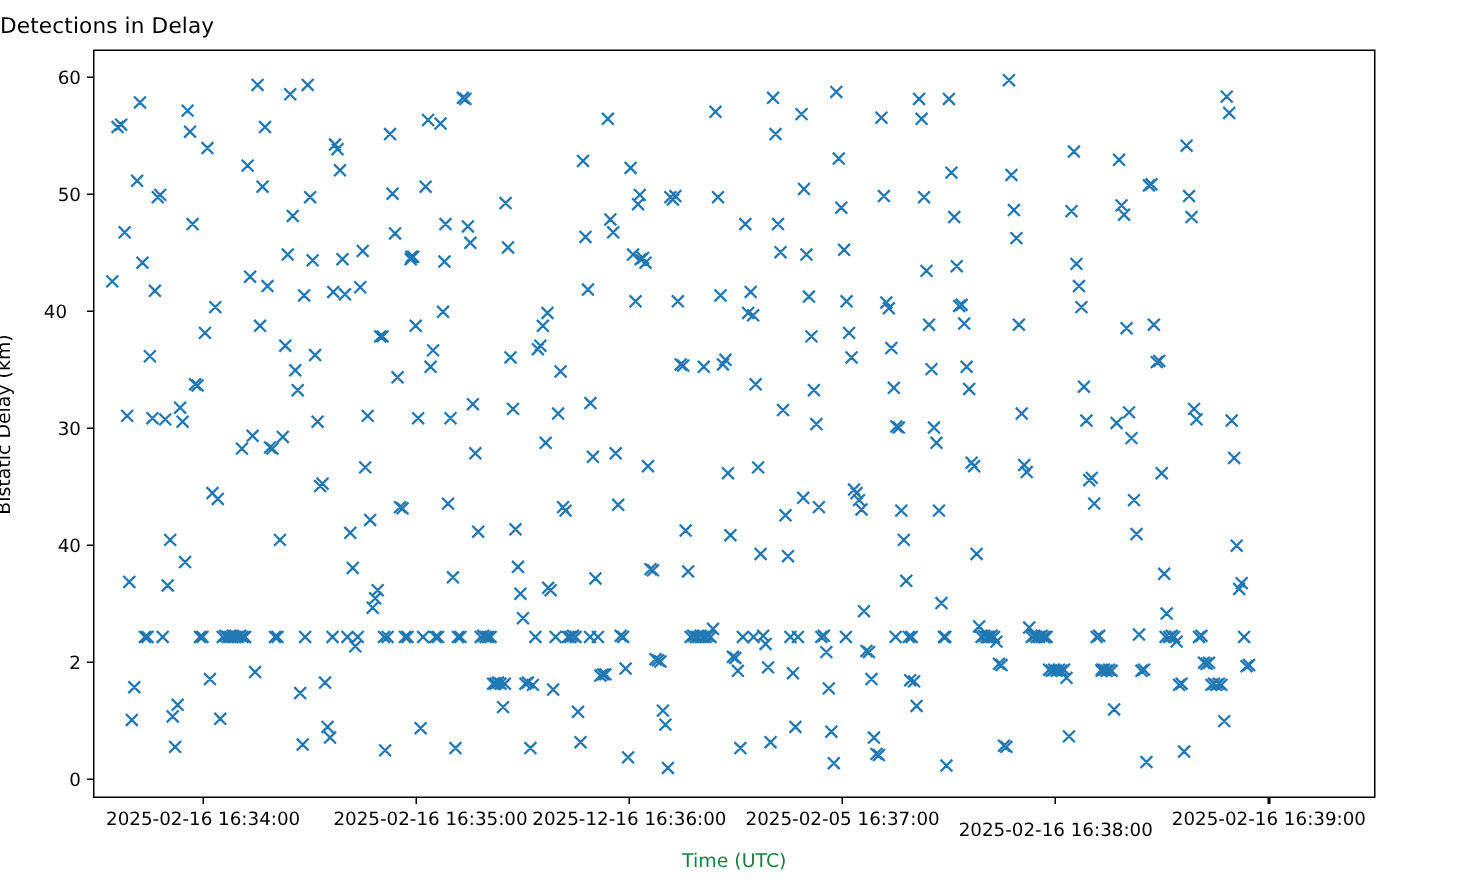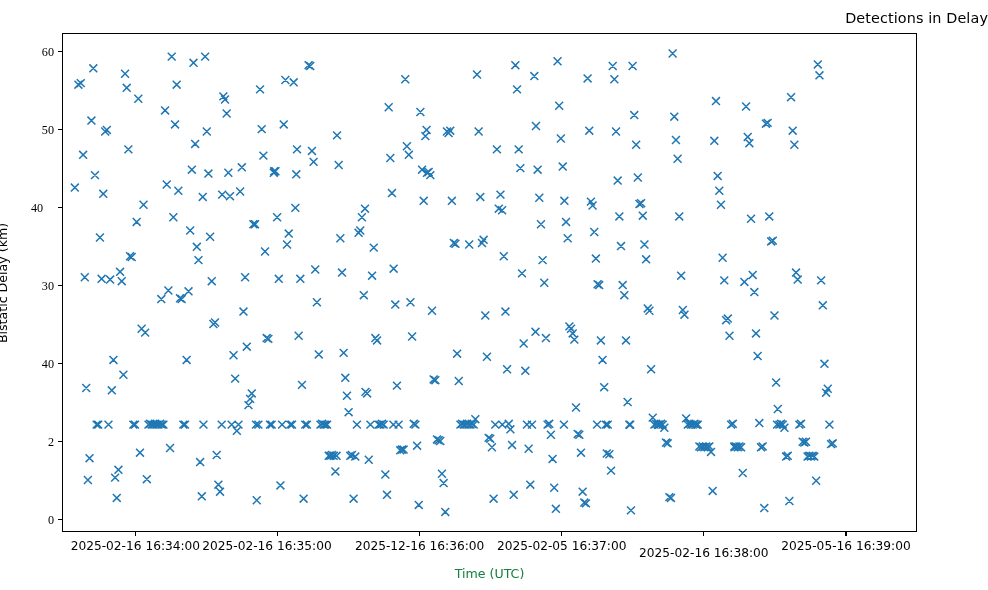--- a/index.html
+++ b/index.html
@@ -17,21 +17,21 @@
     position: relative;
     width: 988px;
     height: 590px;
     background: #ffffff;
   }
   #chart-title {
     position: absolute;
     left: 0;
     top: 10px;
     width: 988px;
-    text-align: right;
+    text-align: left;
     font-size: 14.4px;
     color: #000000;
     letter-spacing: 0.1px;
   }
   #axes-area {
     position: absolute;
     left: 62px;
     top: 33px;
     width: 855px;
     height: 499px;
@@ -52,21 +52,20 @@
     white-space: nowrap;
     transform: translateX(-50%);
   }
   .tick-label-y {
     position: absolute;
     font-size: 12.2px;
     color: #000000;
     white-space: nowrap;
     text-align: right;
     transform: translateY(-50%);
-    font-family: Liberation Serif, serif;
   }
   .tick-mark-x {
     position: absolute;
     width: 1.1px;
     height: 3.8px;
     background: #000000;
   }
   .tick-mark-y {
     position: absolute;
     width: 3.8px;
@@ -105,29 +104,29 @@
         <g stroke="#1f77b4" stroke-width="1.5" stroke-linecap="butt" fill="none">
           <path d="M7.89 149.65L15.79 157.55M7.89 157.55L15.79 149.65M11.44 46.73L19.34 54.63M11.44 54.63L19.34 46.73M13.81 45.17L21.71 53.07M13.81 53.07L21.71 45.17M16.18 116.90L24.08 124.80M16.18 124.80L24.08 116.90M17.84 239.31L25.74 247.21M17.84 247.21L25.74 239.31M19.26 350.03L27.16 357.93M19.26 357.93L27.16 350.03M20.92 442.03L28.82 449.93M20.92 449.93L28.82 442.03M22.58 420.20L30.48 428.10M22.58 428.10L30.48 420.20M24.47 82.60L32.37 90.50M24.47 90.50L32.37 82.60M26.37 30.36L34.27 38.26M26.37 38.26L34.27 30.36M28.02 137.17L35.92 145.07M28.02 145.07L35.92 137.17M29.68 386.67L37.58 394.57M29.68 394.57L37.58 386.67M31.34 386.67L39.24 394.57M31.34 394.57L39.24 386.67M33.00 199.55L40.90 207.45M33.00 207.45L40.90 199.55M34.66 240.87L42.56 248.77M34.66 248.77L42.56 240.87M36.31 155.89L44.21 163.79M36.31 163.79L44.21 155.89M38.21 93.51L46.11 101.41M38.21 101.41L46.11 93.51M39.87 91.95L47.77 99.85M39.87 99.85L47.77 91.95M41.52 386.67L49.42 394.57M41.52 394.57L49.42 386.67M43.18 241.65L51.08 249.55M43.18 249.55L51.08 241.65M44.84 352.37L52.74 360.27M44.84 360.27L52.74 352.37M46.50 321.96L54.40 329.86M46.50 329.86L54.40 321.96M48.16 439.69L56.06 447.59M48.16 447.59L56.06 439.69M49.81 459.96L57.71 467.86M49.81 467.86L57.71 459.96M51.47 431.90L59.37 439.80M51.47 439.80L59.37 431.90M53.13 233.85L61.03 241.75M53.13 241.75L61.03 233.85M54.79 243.21L62.69 251.11M54.79 251.11L62.69 243.21M56.44 336.77L64.34 344.67M56.44 344.67L64.34 336.77M58.10 35.81L66.00 43.71M58.10 43.71L66.00 35.81M59.76 49.85L67.66 57.75M59.76 57.75L67.66 49.85M61.42 111.44L69.32 119.34M61.42 119.34L69.32 111.44M63.08 218.26L70.98 226.16M63.08 226.16L70.98 218.26M64.73 219.04L72.63 226.94M64.73 226.94L72.63 219.04M66.39 386.67L74.29 394.57M66.39 394.57L74.29 386.67M68.05 386.67L75.95 394.57M68.05 394.57L75.95 386.67M69.71 183.95L77.61 191.85M69.71 191.85L77.61 183.95M71.37 60.76L79.27 68.66M71.37 68.66L79.27 60.76M73.02 414.74L80.92 422.64M73.02 422.64L80.92 414.74M74.68 290.77L82.58 298.67M74.68 298.67L82.58 290.77M76.58 166.80L84.48 174.70M76.58 174.70L84.48 166.80M78.23 294.67L86.13 302.57M78.23 302.57L86.13 294.67M79.89 441.25L87.79 449.15M79.89 449.15L87.79 441.25M81.55 386.67L89.45 394.57M81.55 394.57L89.45 386.67M83.21 385.89L91.11 393.79M83.21 393.79L91.11 385.89M84.87 386.67L92.77 394.57M84.87 394.57L92.77 386.67M86.52 386.67L94.42 394.57M86.52 394.57L94.42 386.67M88.18 385.89L96.08 393.79M88.18 393.79L96.08 385.89M89.84 386.67L97.74 394.57M89.84 394.57L97.74 386.67M91.50 386.67L99.40 394.57M91.50 394.57L99.40 386.67M93.16 385.89L101.06 393.79M93.16 393.79L101.06 385.89M94.81 386.67L102.71 394.57M94.81 394.57L102.71 386.67M96.47 386.67L104.37 394.57M96.47 394.57L104.37 386.67M98.13 72.46L106.03 80.36M98.13 80.36L106.03 72.46M99.79 146.53L107.69 154.43M99.79 154.43L107.69 146.53M101.44 252.57L109.34 260.47M101.44 260.47L109.34 252.57M103.10 410.06L111.00 417.96M103.10 417.96L111.00 410.06M104.76 18.66L112.66 26.56M104.76 26.56L112.66 18.66M106.42 179.28L114.32 187.18M106.42 187.18L114.32 179.28M108.08 86.49L115.98 94.39M108.08 94.39L115.98 86.49M109.73 46.73L117.63 54.63M109.73 54.63L117.63 46.73M111.39 152.77L119.29 160.67M111.39 160.67L119.29 152.77M113.05 260.36L120.95 268.26M113.05 268.26L120.95 260.36M114.71 261.14L122.61 269.04M114.71 269.04L122.61 261.14M116.37 386.67L124.27 394.57M116.37 394.57L124.27 386.67M118.02 386.67L125.92 394.57M118.02 394.57L125.92 386.67M119.68 321.96L127.58 329.86M119.68 329.86L127.58 321.96M121.58 253.35L129.48 261.25M121.58 261.25L129.48 253.35M123.23 192.53L131.13 200.43M123.23 200.43L131.13 192.53M124.89 131.72L132.79 139.62M124.89 139.62L132.79 131.72M126.55 24.90L134.45 32.80M126.55 32.80L134.45 24.90M128.21 105.99L136.11 113.89M128.21 113.89L136.11 105.99M129.87 208.90L137.77 216.80M129.87 216.80L137.77 208.90M131.52 222.16L139.42 230.06M131.52 230.06L139.42 222.16M133.18 424.10L141.08 432.00M133.18 432.00L141.08 424.10M134.84 458.40L142.74 466.30M134.84 466.30L142.74 458.40M136.50 386.67L144.40 394.57M136.50 394.57L144.40 386.67M138.16 18.66L146.06 26.56M138.16 26.56L146.06 18.66M139.81 93.51L147.71 101.41M139.81 101.41L147.71 93.51M141.47 135.61L149.37 143.51M141.47 143.51L149.37 135.61M143.13 198.77L151.03 206.67M143.13 206.67L151.03 198.77M144.79 243.21L152.69 251.11M144.79 251.11L152.69 243.21M146.44 286.09L154.34 293.99M146.44 293.99L154.34 286.09M148.10 284.53L156.00 292.43M148.10 292.43L156.00 284.53M149.76 417.08L157.66 424.98M149.76 424.98L157.66 417.08M151.42 446.71L159.32 454.61M151.42 454.61L159.32 446.71M153.08 453.73L160.98 461.63M153.08 461.63L160.98 453.73M154.73 386.67L162.63 394.57M154.73 394.57L162.63 386.67M156.39 58.42L164.29 66.33M156.39 66.33L164.29 58.42M158.05 61.54L165.95 69.44M158.05 69.44L165.95 61.54M159.71 75.58L167.61 83.48M159.71 83.48L167.61 75.58M161.37 134.83L169.27 142.73M161.37 142.73L169.27 134.83M163.02 158.22L170.92 166.12M163.02 166.12L170.92 158.22M164.68 386.67L172.58 394.57M164.68 394.57L172.58 386.67M166.58 317.28L174.48 325.18M166.58 325.18L174.48 317.28M168.23 340.67L176.13 348.57M168.23 348.57L176.13 340.67M169.89 392.91L177.79 400.81M169.89 400.81L177.79 392.91M171.55 386.67L179.45 394.57M171.55 394.57L179.45 386.67M173.21 153.55L181.11 161.45M173.21 161.45L181.11 153.55M174.87 129.38L182.77 137.28M174.87 137.28L182.77 129.38M176.52 273.62L184.42 281.52M176.52 281.52L184.42 273.62M178.18 239.31L186.08 247.21M178.18 247.21L186.08 239.31M179.84 308.70L187.74 316.60M179.84 316.60L187.74 308.70M181.50 367.18L189.40 375.08M181.50 375.08L189.40 367.18M183.16 360.94L191.06 368.84M183.16 368.84L191.06 360.94M184.81 355.49L192.71 363.39M184.81 363.39L192.71 355.49M186.47 186.29L194.37 194.19M186.47 194.19L194.37 186.29M188.13 186.29L196.03 194.19M188.13 194.19L196.03 186.29M189.79 462.30L197.69 470.20M189.79 470.20L197.69 462.30M191.44 386.67L199.34 394.57M191.44 394.57L199.34 386.67M193.10 51.41L201.00 59.31M193.10 59.31L201.00 51.41M194.76 91.17L202.66 99.07M194.76 99.07L202.66 91.17M196.42 117.68L204.32 125.58M196.42 125.58L204.32 117.68M198.08 213.58L205.98 221.48M198.08 221.48L205.98 213.58M199.73 300.13L207.63 308.03M199.73 308.03L207.63 300.13M201.39 300.91L209.29 308.81M201.39 308.81L209.29 300.91M203.05 386.67L210.95 394.57M203.05 394.57L210.95 386.67M204.71 386.67L212.61 394.57M204.71 394.57L212.61 386.67M206.84 134.83L214.74 142.73M206.84 142.73L214.74 134.83M208.50 133.28L216.40 141.18M208.50 141.18L216.40 133.28M210.16 179.28L218.06 187.18M210.16 187.18L218.06 179.28M211.81 240.87L219.71 248.77M211.81 248.77L219.71 240.87M213.47 447.49L221.37 455.39M213.47 455.39L221.37 447.49M215.13 386.67L223.03 394.57M215.13 394.57L223.03 386.67M216.79 86.49L224.69 94.39M216.79 94.39L224.69 86.49M218.44 42.05L226.34 49.95M218.44 49.95L226.34 42.05M220.10 206.57L228.00 214.47M220.10 214.47L228.00 206.57M221.76 195.65L229.66 203.55M221.76 203.55L229.66 195.65M223.42 386.67L231.32 394.57M223.42 394.57L231.32 386.67M225.08 386.67L232.98 394.57M225.08 394.57L232.98 386.67M226.73 44.39L234.63 52.29M226.73 52.29L234.63 44.39M228.39 169.92L236.29 177.82M228.39 177.82L236.29 169.92M230.05 111.44L237.95 119.34M230.05 119.34L237.95 111.44M231.71 297.79L239.61 305.69M231.71 305.69L239.61 297.79M233.37 240.87L241.27 248.77M233.37 248.77L241.27 240.87M235.02 346.91L242.92 354.81M235.02 354.81L242.92 346.91M236.68 460.74L244.58 468.64M236.68 468.64L244.58 460.74M238.34 386.67L246.24 394.57M238.34 394.57L246.24 386.67M240.00 386.67L247.90 394.57M240.00 394.57L247.90 386.67M241.66 27.24L249.56 35.14M241.66 35.14L249.56 27.24M243.31 28.02L251.21 35.92M243.31 35.92L251.21 28.02M244.97 113.00L252.87 120.90M244.97 120.90L252.87 113.00M246.63 123.92L254.53 131.82M246.63 131.82L254.53 123.92M248.29 231.52L256.19 239.42M248.29 239.42L256.19 231.52M249.94 264.26L257.84 272.16M249.94 272.16L257.84 264.26M251.84 316.50L259.74 324.40M251.84 324.40L259.74 316.50M253.50 386.67L261.40 394.57M253.50 394.57L261.40 386.67M255.16 385.89L263.06 393.79M255.16 393.79L263.06 385.89M256.81 386.67L264.71 394.57M256.81 394.57L264.71 386.67M258.47 386.67L266.37 394.57M258.47 394.57L266.37 386.67M260.13 386.67L268.03 394.57M260.13 394.57L268.03 386.67M261.79 417.86L269.69 425.76M261.79 425.76L269.69 417.86M263.44 417.86L271.34 425.76M263.44 425.76L271.34 417.86M265.10 417.08L273.00 424.98M265.10 424.98L273.00 417.08M266.76 417.86L274.66 425.76M266.76 425.76L274.66 417.86M268.42 433.45L276.32 441.35M268.42 441.35L276.32 433.45M270.08 97.41L277.98 105.31M270.08 105.31L277.98 97.41M271.73 127.04L279.63 134.94M271.73 134.94L279.63 127.04M273.39 200.33L281.29 208.23M273.39 208.23L281.29 200.33M275.05 234.63L282.95 242.53M275.05 242.53L282.95 234.63M276.71 314.94L284.61 322.84M276.71 322.84L284.61 314.94M278.37 339.89L286.27 347.79M278.37 347.79L286.27 339.89M280.02 357.82L287.92 365.72M280.02 365.72L287.92 357.82M281.68 374.20L289.58 382.10M281.68 382.10L289.58 374.20M283.34 417.86L291.24 425.76M283.34 425.76L291.24 417.86M285.00 417.08L292.90 424.98M285.00 424.98L292.90 417.08M286.66 460.74L294.56 468.64M286.66 468.64L294.56 460.74M288.31 418.64L296.21 426.54M288.31 426.54L296.21 418.64M289.97 386.67L297.87 394.57M289.97 394.57L297.87 386.67M291.63 194.87L299.53 202.77M291.63 202.77L299.53 194.87M293.29 192.53L301.19 200.43M293.29 200.43L301.19 192.53M294.94 179.28L302.84 187.18M294.94 187.18L302.84 179.28M296.84 257.25L304.74 265.15M296.84 265.15L304.74 257.25M298.50 353.93L306.40 361.83M298.50 361.83L306.40 353.93M300.16 355.49L308.06 363.39M300.16 363.39L308.06 355.49M301.81 421.76L309.71 429.66M301.81 429.66L309.71 421.76M303.47 386.67L311.37 394.57M303.47 394.57L311.37 386.67M305.13 237.75L313.03 245.65M305.13 245.65L313.03 237.75M306.79 209.68L314.69 217.58M306.79 217.58L314.69 209.68M308.44 300.13L316.34 308.03M308.44 308.03L316.34 300.13M310.10 302.47L318.00 310.37M310.10 310.37L318.00 302.47M311.76 386.67L319.66 394.57M311.76 394.57L319.66 386.67M313.42 386.67L321.32 394.57M313.42 394.57L321.32 386.67M315.08 385.89L322.98 393.79M315.08 393.79L322.98 385.89M316.73 386.67L324.63 394.57M316.73 394.57L324.63 386.67M318.39 436.57L326.29 444.47M318.39 444.47L326.29 436.57M320.05 456.85L327.95 464.75M320.05 464.75L327.95 456.85M321.71 69.34L329.61 77.24M321.71 77.24L329.61 69.34M323.37 120.02L331.27 127.92M323.37 127.92L331.27 120.02M325.02 155.11L332.92 163.01M325.02 163.01L332.92 155.11M326.68 230.74L334.58 238.64M326.68 238.64L334.58 230.74M328.34 266.60L336.24 274.50M328.34 274.50L336.24 266.60M330.00 347.69L337.90 355.59M330.00 355.59L337.90 347.69M331.66 386.67L339.56 394.57M331.66 394.57L339.56 386.67M333.31 412.40L341.21 420.30M333.31 420.30L341.21 412.40M334.97 411.62L342.87 419.52M334.97 419.52L342.87 411.62M336.63 411.62L344.53 419.52M336.63 419.52L344.53 411.62M338.29 41.27L346.19 49.17M338.29 49.17L346.19 41.27M339.94 108.32L347.84 116.22M339.94 116.22L347.84 108.32M341.84 116.90L349.74 124.80M341.84 124.80L349.74 116.90M343.50 264.26L351.40 272.16M343.50 272.16L351.40 264.26M345.16 298.57L353.06 306.47M345.16 306.47L353.06 298.57M346.81 385.89L354.71 393.79M346.81 393.79L354.71 385.89M348.47 386.67L356.37 394.57M348.47 394.57L356.37 386.67M350.13 407.73L358.03 415.63M350.13 415.63L358.03 407.73M351.79 466.98L359.69 474.88M351.79 474.88L359.69 466.98M353.44 74.02L361.34 81.92M353.44 81.92L361.34 74.02M355.10 131.72L363.00 139.62M355.10 139.62L363.00 131.72M356.76 162.90L364.66 170.80M356.76 170.80L364.66 162.90M358.42 98.19L366.32 106.09M358.42 106.09L366.32 98.19M360.08 134.83L367.98 142.73M360.08 142.73L367.98 134.83M361.73 134.05L369.63 141.95M361.73 141.95L369.63 134.05M363.39 137.17L371.29 145.07M363.39 145.07L371.29 137.17M365.05 272.84L372.95 280.74M365.05 280.74L372.95 272.84M366.71 341.45L374.61 349.35M366.71 349.35L374.61 341.45M368.37 342.23L376.27 350.13M368.37 350.13L376.27 342.23M370.02 401.49L377.92 409.39M370.02 409.39L377.92 401.49M371.68 402.27L379.58 410.17M371.68 410.17L379.58 402.27M373.34 403.05L381.24 410.95M373.34 410.95L381.24 403.05M375.00 435.79L382.90 443.69M375.00 443.69L382.90 435.79M376.66 445.15L384.56 453.05M376.66 453.05L384.56 445.15M378.31 474.00L386.21 481.90M378.31 481.90L386.21 474.00M379.97 93.51L387.87 101.41M379.97 101.41L387.87 93.51M381.63 95.07L389.53 102.97M381.63 102.97L389.53 95.07M383.29 92.73L391.19 100.63M383.29 100.63L391.19 92.73M384.94 162.90L392.84 170.80M384.94 170.80L392.84 162.90M386.84 205.01L394.74 212.91M386.84 212.91L394.74 205.01M388.50 205.79L396.40 213.69M388.50 213.69L396.40 205.79M390.16 315.72L398.06 323.62M390.16 323.62L398.06 315.72M391.81 343.01L399.71 350.91M391.81 350.91L399.71 343.01M393.47 386.67L401.37 394.57M393.47 394.57L401.37 386.67M395.13 385.89L403.03 393.79M395.13 393.79L403.03 385.89M396.79 386.67L404.69 394.57M396.79 394.57L404.69 386.67M398.44 386.67L406.34 394.57M398.44 394.57L406.34 386.67M400.10 385.89L408.00 393.79M400.10 393.79L408.00 385.89M401.76 386.67L409.66 394.57M401.76 394.57L409.66 386.67M403.42 386.67L411.32 394.57M403.42 394.57L411.32 386.67M405.08 385.89L412.98 393.79M405.08 393.79L412.98 385.89M406.73 386.67L414.63 394.57M406.73 394.57L414.63 386.67M408.39 381.22L416.29 389.12M408.39 389.12L416.29 381.22M410.05 36.59L417.95 44.49M410.05 44.49L417.95 36.59M411.71 93.51L419.61 101.41M411.71 101.41L419.61 93.51M413.37 159.00L421.27 166.90M413.37 166.90L421.27 159.00M415.02 205.01L422.92 212.91M415.02 212.91L422.92 205.01M416.68 201.89L424.58 209.79M416.68 209.79L424.58 201.89M418.34 277.52L426.24 285.42M418.34 285.42L426.24 277.52M420.00 318.84L427.90 326.74M420.00 326.74L427.90 318.84M421.66 399.93L429.56 407.83M421.66 407.83L429.56 399.93M423.31 400.71L431.21 408.61M423.31 408.61L431.21 400.71M424.97 409.28L432.87 417.18M424.97 417.18L432.87 409.28M426.63 460.74L434.53 468.64M426.63 468.64L434.53 460.74M428.29 386.67L436.19 394.57M428.29 394.57L436.19 386.67M429.94 111.44L437.84 119.34M429.94 119.34L437.84 111.44M431.84 170.70L439.74 178.60M431.84 178.60L439.74 170.70M433.50 156.67L441.40 164.57M433.50 164.57L441.40 156.67M435.16 172.26L443.06 180.16M435.16 180.16L443.06 172.26M436.81 218.26L444.71 226.16M436.81 226.16L444.71 218.26M438.47 273.62L446.37 281.52M438.47 281.52L446.37 273.62M440.13 331.32L448.03 339.22M440.13 339.22L448.03 331.32M441.79 385.89L449.69 393.79M441.79 393.79L449.69 385.89M443.44 391.35L451.34 399.25M443.44 399.25L451.34 391.35M445.10 406.95L453.00 414.85M445.10 414.85L453.00 406.95M446.76 456.85L454.66 464.75M446.76 464.75L454.66 456.85M448.42 27.24L456.32 35.14M448.42 35.14L456.32 27.24M450.08 51.41L457.98 59.31M450.08 59.31L457.98 51.41M451.73 111.44L459.63 119.34M451.73 119.34L459.63 111.44M453.39 130.16L461.29 138.06M453.39 138.06L461.29 130.16M455.05 235.41L462.95 243.31M455.05 243.31L462.95 235.41M456.71 305.59L464.61 313.49M456.71 313.49L464.61 305.59M458.37 332.88L466.27 340.77M458.37 340.77L466.27 332.88M460.02 386.67L467.92 394.57M460.02 394.57L467.92 386.67M461.68 410.84L469.58 418.74M461.68 418.74L469.58 410.84M463.34 446.71L471.24 454.61M463.34 454.61L471.24 446.71M465.00 386.67L472.90 394.57M465.00 394.57L472.90 386.67M467.37 38.15L475.27 46.05M467.37 46.05L475.27 38.15M469.02 88.05L476.92 95.95M469.02 95.95L476.92 88.05M470.68 131.72L478.58 139.62M470.68 139.62L478.58 131.72M472.34 159.78L480.24 167.68M472.34 167.68L480.24 159.78M474.00 186.29L481.90 194.19M474.00 194.19L481.90 186.29M475.66 222.16L483.56 230.06M475.66 230.06L483.56 222.16M477.31 244.77L485.21 252.67M477.31 252.67L485.21 244.77M478.97 300.13L486.87 308.03M478.97 308.03L486.87 300.13M480.63 386.67L488.53 394.57M480.63 394.57L488.53 386.67M482.29 385.89L490.19 393.79M482.29 393.79L490.19 385.89M483.94 396.81L491.84 404.71M483.94 404.71L491.84 396.81M485.60 420.98L493.50 428.88M485.60 428.88L493.50 420.98M487.26 449.83L495.16 457.73M487.26 457.73L495.16 449.83M488.92 470.88L496.82 478.78M488.92 478.78L496.82 470.88M490.58 23.34L498.48 31.24M490.58 31.24L498.48 23.34M492.23 67.78L500.13 75.68M492.23 75.68L500.13 67.78M493.89 100.53L501.79 108.43M493.89 108.43L501.79 100.53M495.79 128.60L503.69 136.50M495.79 136.50L503.69 128.60M497.44 162.90L505.34 170.80M497.44 170.80L505.34 162.90M499.10 183.95L507.00 191.85M499.10 191.85L507.00 183.95M500.76 200.33L508.66 208.23M500.76 208.23L508.66 200.33M502.42 288.43L510.32 296.33M502.42 296.33L510.32 288.43M504.08 290.77L511.98 298.67M504.08 298.67L511.98 290.77M505.73 295.45L513.63 303.35M505.73 303.35L513.63 295.45M507.39 301.69L515.29 309.59M507.39 309.59L515.29 301.69M509.05 369.52L516.95 377.42M509.05 377.42L516.95 369.52M510.71 396.03L518.61 403.93M510.71 403.93L518.61 396.03M512.37 396.81L520.27 404.71M512.37 404.71L520.27 396.81M514.02 414.74L521.92 422.64M514.02 422.64L521.92 414.74M515.68 453.73L523.58 461.63M515.68 461.63L523.58 453.73M517.34 464.64L525.24 472.54M517.34 472.54L525.24 464.64M519.00 465.42L526.90 473.32M519.00 473.32L526.90 465.42M520.66 40.49L528.56 48.39M520.66 48.39L528.56 40.49M522.31 92.73L530.21 100.63M522.31 100.63L530.21 92.73M523.97 163.68L531.87 171.58M523.97 171.58L531.87 163.68M525.63 167.58L533.53 175.48M525.63 175.48L533.53 167.58M527.29 194.09L535.19 201.99M527.29 201.99L535.19 194.09M528.94 220.60L536.84 228.50M528.94 228.50L536.84 220.60M530.60 246.33L538.50 254.23M530.60 254.23L538.50 246.33M532.26 247.11L540.16 255.01M532.26 255.01L540.16 247.11M533.92 302.47L541.82 310.37M533.92 310.37L541.82 302.47M535.58 321.96L543.48 329.86M535.58 329.86L543.48 321.96M537.23 349.25L545.13 357.15M537.23 357.15L545.13 349.25M538.89 386.67L546.79 394.57M538.89 394.57L546.79 386.67M540.79 386.67L548.69 394.57M540.79 394.57L548.69 386.67M539.84 415.52L547.74 423.42M539.84 423.42L547.74 415.52M542.44 416.30L550.34 424.20M542.44 424.20L550.34 416.30M544.10 432.68L552.00 440.57M544.10 440.57L552.00 432.68M545.76 28.02L553.66 35.92M545.76 35.92L553.66 28.02M547.42 41.27L555.32 49.17M547.42 49.17L555.32 41.27M549.08 93.51L556.98 101.41M549.08 101.41L556.98 93.51M550.73 142.63L558.63 150.53M550.73 150.53L558.63 142.63M552.39 178.50L560.29 186.40M552.39 186.40L560.29 178.50M554.05 208.13L561.95 216.02M554.05 216.02L561.95 208.13M555.71 247.11L563.61 255.01M555.71 255.01L563.61 247.11M557.37 257.25L565.27 265.15M557.37 265.15L565.27 257.25M559.02 302.47L566.92 310.37M559.02 310.37L566.92 302.47M560.68 364.06L568.58 371.96M560.68 371.96L568.58 364.06M562.34 386.67L570.24 394.57M562.34 394.57L570.24 386.67M564.00 472.44L571.90 480.34M564.00 480.34L571.90 472.44M565.66 28.02L573.56 35.92M565.66 35.92L573.56 28.02M567.31 77.14L575.21 85.04M567.31 85.04L575.21 77.14M569.21 106.77L577.11 114.67M569.21 114.67L577.11 106.77M570.87 139.51L578.77 147.41M570.87 147.41L578.77 139.51M572.52 166.02L580.42 173.92M572.52 173.92L580.42 166.02M574.18 165.24L582.08 173.14M574.18 173.14L582.08 165.24M575.84 177.72L583.74 185.62M575.84 185.62L583.74 177.72M577.50 206.57L585.40 214.47M577.50 214.47L585.40 206.57M579.16 221.38L587.06 229.28M579.16 229.28L587.06 221.38M580.81 270.50L588.71 278.40M580.81 278.40L588.71 270.50M582.47 272.84L590.37 280.74M582.47 280.74L590.37 272.84M584.13 331.32L592.03 339.22M584.13 339.22L592.03 331.32M585.79 379.66L593.69 387.56M585.79 387.56L593.69 379.66M587.44 386.67L595.34 394.57M587.44 394.57L595.34 386.67M589.10 385.89L597.00 393.79M589.10 393.79L597.00 385.89M590.76 386.67L598.66 394.57M590.76 394.57L598.66 386.67M592.42 386.67L600.32 394.57M592.42 394.57L600.32 386.67M594.08 385.89L601.98 393.79M594.08 393.79L601.98 385.89M595.73 386.67L603.63 394.57M595.73 394.57L603.63 386.67M597.39 389.79L605.29 397.69M597.39 397.69L605.29 389.79M599.05 404.61L606.95 412.51M599.05 412.51L606.95 404.61M600.71 405.39L608.61 413.29M600.71 413.29L608.61 405.39M602.37 459.18L610.27 467.08M602.37 467.08L610.27 459.18M604.02 459.96L611.92 467.86M604.02 467.86L611.92 459.96M605.68 15.54L613.58 23.44M605.68 23.44L613.58 15.54M607.34 78.70L615.24 86.60M607.34 86.60L615.24 78.70M609.00 102.09L616.90 109.99M609.00 109.99L616.90 102.09M610.66 120.80L618.56 128.70M610.66 128.70L618.56 120.80M612.31 178.50L620.21 186.40M612.31 186.40L620.21 178.50M614.21 237.75L622.11 245.65M614.21 245.65L622.11 237.75M615.87 272.06L623.77 279.96M615.87 279.96L623.77 272.06M617.52 276.74L625.42 284.64M617.52 284.64L625.42 276.74M619.18 380.44L627.08 388.34M619.18 388.34L627.08 380.44M620.84 386.67L628.74 394.57M620.84 394.57L628.74 386.67M622.50 385.89L630.40 393.79M622.50 393.79L630.40 385.89M624.16 386.67L632.06 394.57M624.16 394.57L632.06 386.67M625.81 386.67L633.71 394.57M625.81 394.57L633.71 386.67M627.47 385.89L635.37 393.79M627.47 393.79L635.37 385.89M629.13 386.67L637.03 394.57M629.13 394.57L637.03 386.67M630.79 386.67L638.69 394.57M630.79 394.57L638.69 386.67M632.44 408.50L640.34 416.40M632.44 416.40L640.34 408.50M634.10 409.28L642.00 417.18M634.10 417.18L642.00 409.28M635.76 408.50L643.66 416.40M635.76 416.40L643.66 408.50M637.42 409.28L645.32 417.18M637.42 417.18L645.32 409.28M639.08 408.50L646.98 416.40M639.08 416.40L646.98 408.50M640.73 409.28L648.63 417.18M640.73 417.18L648.63 409.28M642.39 408.50L650.29 416.40M642.39 416.40L650.29 408.50M644.05 413.96L651.95 421.86M644.05 421.86L651.95 413.96M645.71 452.95L653.61 460.85M645.71 460.85L653.61 452.95M647.37 102.87L655.27 110.77M647.37 110.77L655.27 102.87M649.02 63.10L656.92 71.00M649.02 71.00L656.92 63.10M650.68 137.95L658.58 145.85M650.68 145.85L658.58 137.95M652.34 152.77L660.24 160.67M652.34 160.67L660.24 152.77M654.00 166.80L661.90 174.70M654.00 174.70L661.90 166.80M655.66 219.82L663.56 227.72M655.66 227.72L663.56 219.82M657.31 242.43L665.21 250.33M657.31 250.33L665.21 242.43M659.21 282.20L667.11 290.10M659.21 290.10L667.11 282.20M660.87 280.64L668.77 288.54M660.87 288.54L668.77 280.64M662.52 297.79L670.42 305.69M662.52 305.69L670.42 297.79M664.18 386.67L672.08 394.57M664.18 394.57L672.08 386.67M665.84 385.89L673.74 393.79M665.84 393.79L673.74 385.89M667.50 409.28L675.40 417.18M667.50 417.18L675.40 409.28M669.16 408.50L677.06 416.40M669.16 416.40L677.06 408.50M670.81 409.28L678.71 417.18M670.81 417.18L678.71 409.28M672.47 408.50L680.37 416.40M672.47 416.40L680.37 408.50M674.13 409.28L682.03 417.18M674.13 417.18L682.03 409.28M675.79 435.01L683.69 442.91M675.79 442.91L683.69 435.01M677.44 243.99L685.34 251.89M677.44 251.89L685.34 243.99M679.10 68.56L687.00 76.46M679.10 76.46L687.00 68.56M680.76 98.97L688.66 106.87M680.76 106.87L688.66 98.97M682.42 105.21L690.32 113.11M682.42 113.11L690.32 105.21M684.08 180.84L691.98 188.74M684.08 188.74L691.98 180.84M685.73 236.97L693.63 244.87M685.73 244.87L693.63 236.97M687.39 254.13L695.29 262.03M687.39 262.03L695.29 254.13M689.05 295.45L696.95 303.35M689.05 303.35L696.95 295.45M690.71 318.06L698.61 325.96M690.71 325.96L698.61 318.06M692.37 385.11L700.27 393.01M692.37 393.01L700.27 385.11M694.02 409.28L701.92 417.18M694.02 417.18L701.92 409.28M695.68 408.50L703.58 416.40M695.68 416.40L703.58 408.50M697.34 470.10L705.24 478.00M697.34 478.00L705.24 470.10M699.00 85.71L706.90 93.61M699.00 93.61L706.90 85.71M700.66 84.93L708.56 92.83M700.66 92.83L708.56 84.93M702.31 178.50L710.21 186.40M702.31 186.40L710.21 178.50M704.21 203.45L712.11 211.35M704.21 211.35L712.11 203.45M705.87 202.67L713.77 210.57M705.87 210.57L713.77 202.67M707.52 277.52L715.42 285.42M707.52 285.42L715.42 277.52M709.18 344.57L717.08 352.47M709.18 352.47L717.08 344.57M710.84 371.08L718.74 378.98M710.84 378.98L718.74 371.08M712.50 386.67L720.40 394.57M712.50 394.57L720.40 386.67M714.16 385.89L722.06 393.79M714.16 393.79L722.06 385.89M715.81 386.67L723.71 394.57M715.81 394.57L723.71 386.67M717.47 389.79L725.37 397.69M717.47 397.69L725.37 389.79M719.13 418.64L727.03 426.54M719.13 426.54L727.03 418.64M720.79 417.86L728.69 425.76M720.79 425.76L728.69 417.86M722.44 463.08L730.34 470.98M722.44 470.98L730.34 463.08M724.10 59.20L732.00 67.10M724.10 67.10L732.00 59.20M725.76 92.73L733.66 100.63M725.76 100.63L733.66 92.73M727.42 106.77L735.32 114.67M727.42 114.67L735.32 106.77M729.08 234.63L736.98 242.53M729.08 242.53L736.98 234.63M730.73 241.65L738.63 249.55M730.73 249.55L738.63 241.65M732.39 386.67L740.29 394.57M732.39 394.57L740.29 386.67M734.05 385.89L741.95 393.79M734.05 393.79L741.95 385.89M735.71 403.83L743.61 411.73M735.71 411.73L743.61 403.83M737.37 404.61L745.27 412.51M737.37 412.51L745.27 404.61M739.02 403.83L746.92 411.73M739.02 411.73L746.92 403.83M740.68 418.64L748.58 426.54M740.68 426.54L748.58 418.64M742.34 417.86L750.24 425.76M742.34 425.76L750.24 417.86M744.00 418.64L751.90 426.54M744.00 426.54L751.90 418.64M745.66 417.86L753.56 425.76M745.66 425.76L753.56 417.86M747.31 418.64L755.21 426.54M747.31 426.54L755.21 418.64M749.21 442.81L757.11 450.71M749.21 450.71L757.11 442.81M750.87 26.46L758.77 34.36M750.87 34.36L758.77 26.46M752.52 37.37L760.42 45.27M752.52 45.27L760.42 37.37M754.18 242.43L762.08 250.33M754.18 250.33L762.08 242.43M755.84 267.38L763.74 275.28M755.84 275.28L763.74 267.38M757.50 325.86L765.40 333.76M757.50 333.76L765.40 325.86M759.16 354.71L767.06 362.61M759.16 362.61L767.06 354.71M760.81 350.81L768.71 358.71M760.81 358.71L768.71 350.81M762.47 386.67L770.37 394.57M762.47 394.57L770.37 386.67M764.13 406.17L772.03 414.07M764.13 414.07L772.03 406.17M765.79 405.39L773.69 413.29M765.79 413.29L773.69 405.39M94.34 261.14L102.24 269.04M94.34 269.04L102.24 261.14M135.79 159.00L143.69 166.90M135.79 166.90L143.69 159.00M155.21 156.67L163.11 164.57M155.21 164.57L163.11 156.67M189.08 386.67L196.98 394.57M189.08 394.57L196.98 386.67M207.31 133.28L215.21 141.18M207.31 141.18L215.21 133.28M229.34 136.39L237.24 144.29M229.34 144.29L237.24 136.39M269.60 417.86L277.50 425.76M269.60 425.76L277.50 417.86M298.02 170.70L305.92 178.60M298.02 178.60L305.92 170.70M326.44 386.67L334.34 394.57M326.44 394.57L334.34 386.67M359.60 91.95L367.50 99.85M359.60 99.85L367.50 91.95M402.23 206.57L410.13 214.47M402.23 214.47L410.13 206.57M435.39 386.67L443.29 394.57M435.39 394.57L443.29 386.67M468.55 293.89L476.45 301.79M468.55 301.79L476.45 293.89M496.97 386.67L504.87 394.57M496.97 394.57L504.87 386.67M530.13 386.67L538.03 394.57M530.13 394.57L538.03 386.67M563.29 386.67L571.19 394.57M563.29 394.57L571.19 386.67M591.71 386.67L599.61 394.57M591.71 394.57L599.61 386.67M629.60 386.67L637.50 394.57M629.60 394.57L637.50 386.67M667.50 408.50L675.40 416.40M667.50 416.40L675.40 408.50M710.13 386.67L718.03 394.57M710.13 394.57L718.03 386.67"></path>
         </g>
       </svg>
   </div>
 
   <div id="tick-layer">
       <div class="tick-mark-x" style="left: 134.921px; top: 532px;"></div>
       <div class="tick-label-x" style="left: 135.421px; top: 539px;">2025-02-16 16:34:00</div>
       <div class="tick-mark-x" style="left: 277.026px; top: 532px;"></div>
-      <div class="tick-label-x" style="left: 267px; top: 539px;">2025-02-16 16:35:00</div>
+      <div class="tick-label-x" style="left: 287px; top: 539px;">2025-02-16 16:35:00</div>
       <div class="tick-mark-x" style="left: 419.132px; top: 532px;"></div>
       <div class="tick-label-x" style="left: 419.632px; top: 539px;">2025-12-16 16:36:00</div>
       <div class="tick-mark-x" style="left: 561.237px; top: 532px;"></div>
       <div class="tick-label-x" style="left: 561.737px; top: 539px;">2025-02-05 16:37:00</div>
       <div class="tick-mark-x" style="left: 703.342px; top: 532px;"></div>
       <div class="tick-label-x" style="left: 703.842px; top: 546px;">2025-02-16 16:38:00</div>
       <div class="tick-mark-x" style="left: 845.447px; top: 532px;"></div>
-      <div class="tick-label-x" style="left: 845.947px; top: 539px;">2025-05-16 16:39:00</div>
+      <div class="tick-label-x" style="left: 845.947px; top: 539px;">2025-02-16 16:39:00</div>
       <div class="tick-mark-y" style="left: 58.2px; top: 519.025px;"></div>
       <div class="tick-label-y" style="left: 20px; width: 34px; top: 519.525px;">0</div>
       <div class="tick-mark-y" style="left: 58.2px; top: 441.056px;"></div>
       <div class="tick-label-y" style="left: 20px; width: 34px; top: 441.556px;">2</div>
       <div class="tick-mark-y" style="left: 58.2px; top: 363.087px;"></div>
       <div class="tick-label-y" style="left: 20px; width: 34px; top: 363.587px;">40</div>
       <div class="tick-mark-y" style="left: 58.2px; top: 285.119px;"></div>
       <div class="tick-label-y" style="left: 20px; width: 34px; top: 285.619px;">30</div>
       <div class="tick-mark-y" style="left: 58.2px; top: 207.15px;"></div>
       <div class="tick-label-y" style="left: 20px; width: 34px; top: 207.65px; text-align: center;">40</div>

